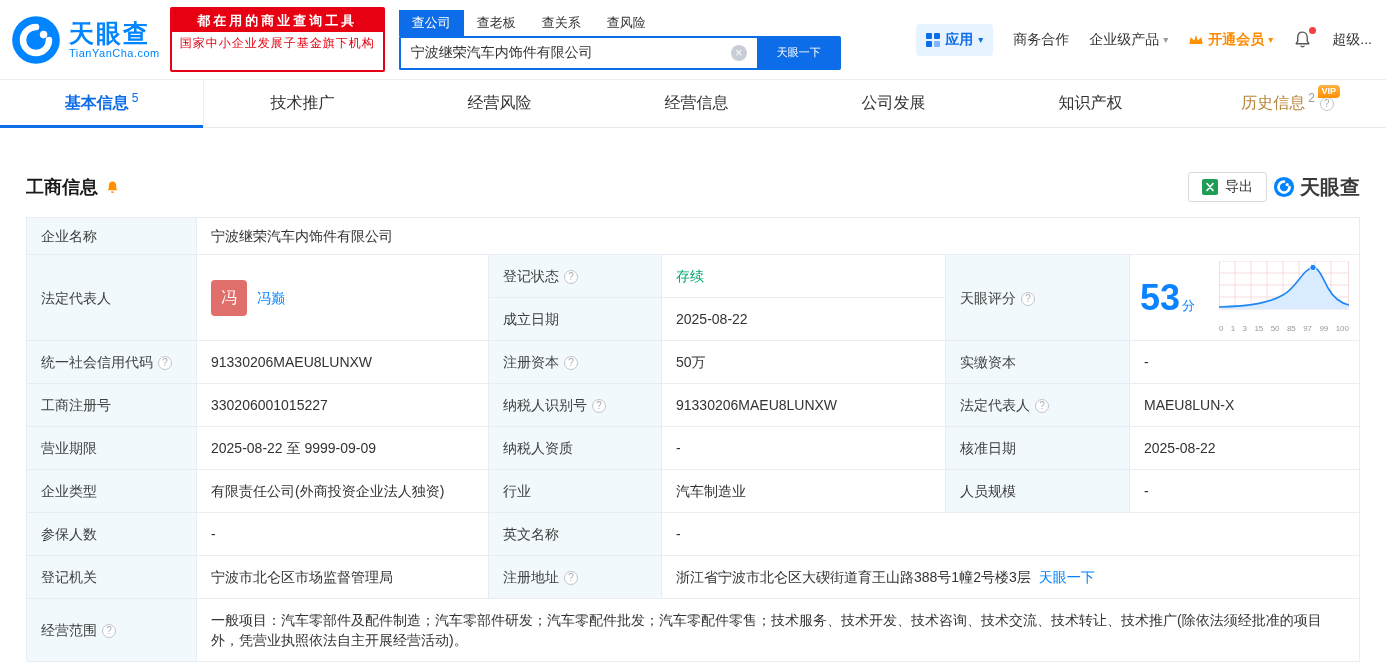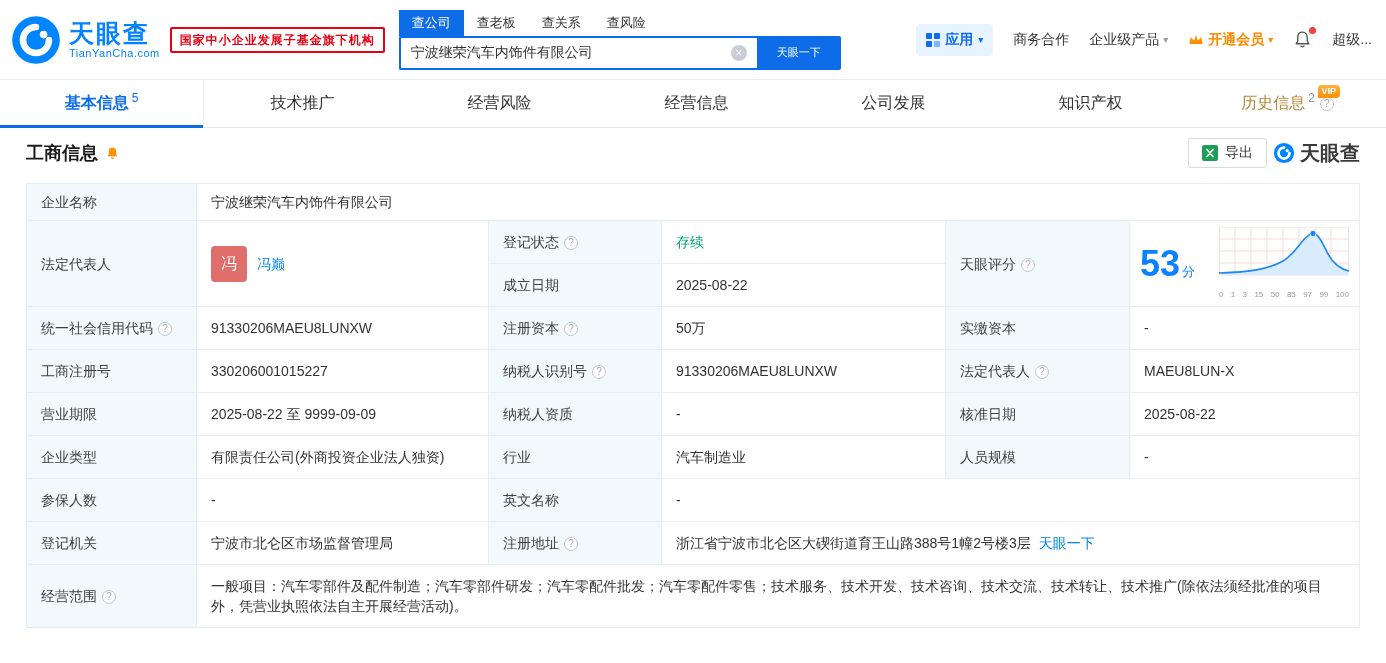--- a/index.html
+++ b/index.html
@@ -6,21 +6,21 @@
   html,body { width:1386px; height:663px; overflow:hidden; background:#fff;
     font-family:"Liberation Sans","DejaVu Sans",sans-serif; color:#333; }
 
   
   .topbar { display:flex; align-items:center; height:80px; padding:0 14px 0 10px; background:#fff; border-bottom:1px solid #ededed; }
   .logo { display:flex; align-items:center; gap:7px; cursor:pointer; flex:0 0 auto; }
   .logo-text .logo-cn { font-size:25px; font-weight:bold; color:#0084ff; letter-spacing:2px; line-height:1.1; }
   .logo-text .logo-en { font-size:11px; color:#0084ff; letter-spacing:0.5px; }
   .slogan { margin-left:10px; border:2px solid #e60012; border-radius:2px; overflow:hidden; text-align:center; flex:0 0 auto; }
   .slogan-1 { background:#e60012; color:#fff; font-size:13px; font-weight:bold; letter-spacing:3px; padding:3px 8px 2px; white-space:nowrap; }
-  .slogan-2 { color:#e60012; font-size:12px; font-weight:bold; padding:3px 8px 2px; letter-spacing:1px; white-space:nowrap; background:#fff; }
+  .slogan-2 { color:#e60012; font-size:12px; font-weight:normal; padding:3px 8px 18px; letter-spacing:1px; white-space:nowrap; background:#fff; }
   .searchbox { margin-left:14px; flex:0 0 auto; }
   .search-tabs { display:flex; }
   .search-tab { font-size:13px; padding:4px 13px; cursor:pointer; color:#333; white-space:nowrap; }
   .search-tab.active { background:#0d6ce8; color:#fff; }
   .search-row { display:flex; }
   .search-input-wrap { position:relative; width:358px; }
   .search-input-wrap input { width:100%; height:34px; border:2px solid #0d6ce8; border-right:none; padding:0 32px 0 10px; font-size:14px; color:#333; outline:none; border-radius:2px 0 0 2px; font-family:inherit; }
   .clear-icon { position:absolute; right:10px; top:9px; width:16px; height:16px; border-radius:50%; background:#c9ced6; color:#fff; font-size:12px; line-height:16px; text-align:center; cursor:pointer; }
   .search-btn { width:84px; height:34px; background:#0d6ce8; color:#fff; border:none; font-size:11px; cursor:pointer; border-radius:0 2px 2px 0; font-family:inherit; }
   .hnav { margin-left:auto; display:flex; align-items:center; gap:20px; font-size:14px; color:#333; flex:0 0 auto; }
@@ -39,21 +39,21 @@
   .tab.first { flex:0 0 204px; border-right:1px solid #eee; }
   .tab.active { color:#0d6ce8; font-weight:bold; }
   .tab.active::after { content:""; position:absolute; left:0; right:0; bottom:-1px; height:3px; background:#0d6ce8; }
   .tab-count { font-size:12px; position:relative; top:-6px; margin-left:3px; font-weight:normal; }
   .tab-count.blue { color:#0d6ce8; }
   .tab-count.gray { color:#999; }
   .tab.history { color:#b8863b; }
   .vip-tag { position:absolute; top:5px; left:50%; margin-left:30px; background:linear-gradient(#ffb143,#ff9000); color:#fff; font-size:9px; font-weight:bold; padding:0 4px; line-height:13px; border-radius:4px 4px 4px 0; }
 
   
-  .section-head { display:flex; align-items:center; margin:9px 26px 0; height:32px; }
+  .section-head { display:flex; align-items:center; margin:43px 26px 0; height:32px; }
   .section-title { font-size:18px; font-weight:bold; color:#1a1a1a; }
   .alarm-icon { margin-left:7px; display:flex; cursor:pointer; }
   .section-right { margin-left:auto; display:flex; align-items:center; gap:6px; }
   .export-btn { display:flex; align-items:center; gap:7px; border:1px solid #d9d9d9; border-radius:3px; background:#fff; padding:5px 13px; font-size:14px; color:#333; cursor:pointer; font-family:inherit; }
   .brand { display:flex; align-items:center; gap:5px; font-size:20px; font-weight:bold; color:#3a3a3a; }
 
   
   .info-table { width:1334px; margin:14px 26px 0; border-collapse:collapse; font-size:14px; table-layout:fixed; }
   .info-table td { border:1px solid #e9edf3; padding:11px 14px; vertical-align:middle; line-height:20px; word-break:break-all;margin-top:12px; }
   td.lbl { background:#f2f9fd; color:#404040; }
@@ -82,20 +82,21 @@
       <path d="M24 12 a12 12 0 1 0 12 12" stroke="#fff" stroke-width="6" fill="none" stroke-linecap="round"></path>
       <circle cx="31" cy="19" r="3.5" fill="#fff"></circle>
     </svg>
     <div class="logo-text">
       <div class="logo-cn">天眼查</div>
       <div class="logo-en">TianYanCha.com</div>
     </div>
   </div>
 
   <div class="slogan">
+    <div class="slogan-1">都在用的商业查询工具</div>
     <div class="slogan-2">国家中小企业发展子基金旗下机构</div>
   </div>
 
   <div class="searchbox">
     <div class="search-tabs">
       <span class="search-tab active">查公司</span>
       <span class="search-tab">查老板</span>
       <span class="search-tab">查关系</span>
       <span class="search-tab">查风险</span>
     </div>

